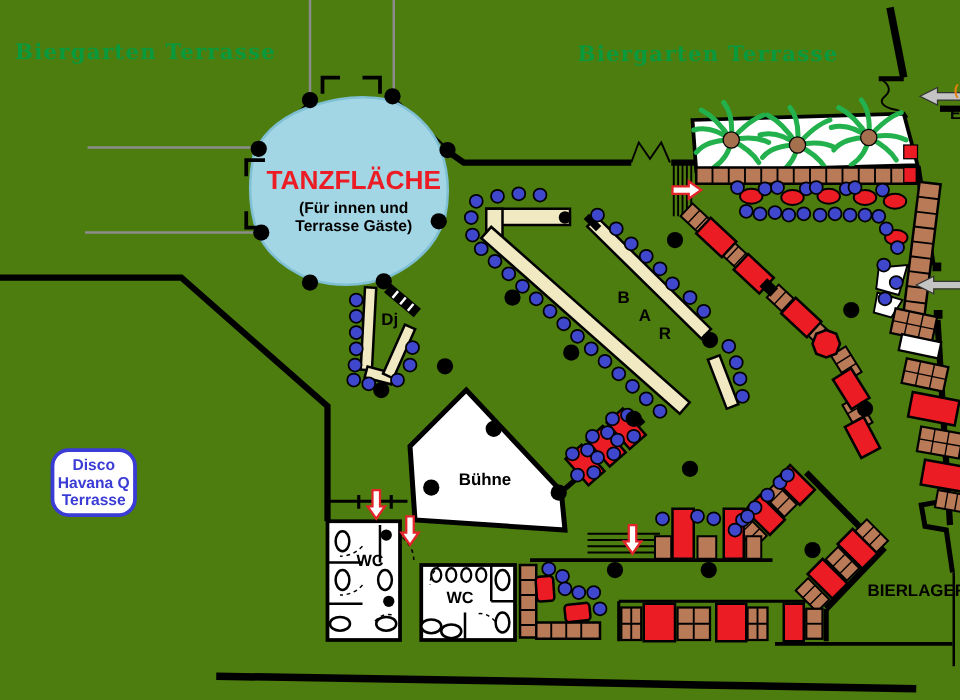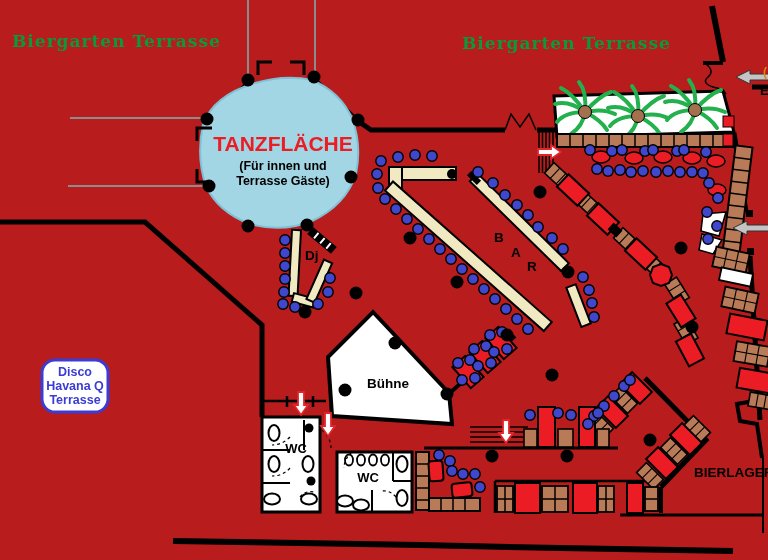--- a/index.html
+++ b/index.html
@@ -1,16 +1,16 @@
 <!DOCTYPE html>
 <html><head>
 <meta charset="utf-8">
 <style>
   html,body{margin:0;padding:0;background:#fff;}
-  #stage-wrap{position:relative;width:768px;height:560px;background:#b91c1c;overflow:hidden;}
+  #stage-wrap{position:relative;width:768px;height:560px;background:#4d7c0f;overflow:hidden;}
   svg{display:block;}
   .red{fill:#EC1C24;}
   .brown{fill:#B97A57;}
   .blue{fill:#3F48CC;}
   .cream{fill:#F0E9C2;}
   .blk{fill:#000;}
   .wall{stroke:#000;fill:none;}
   .gray{stroke:#8C8C8C;fill:none;stroke-width:2;}
   .thin{stroke:#000;fill:none;stroke-width:1.5;}
   .dash{stroke:#000;fill:none;stroke-width:1.2;stroke-dasharray:3 3;}

